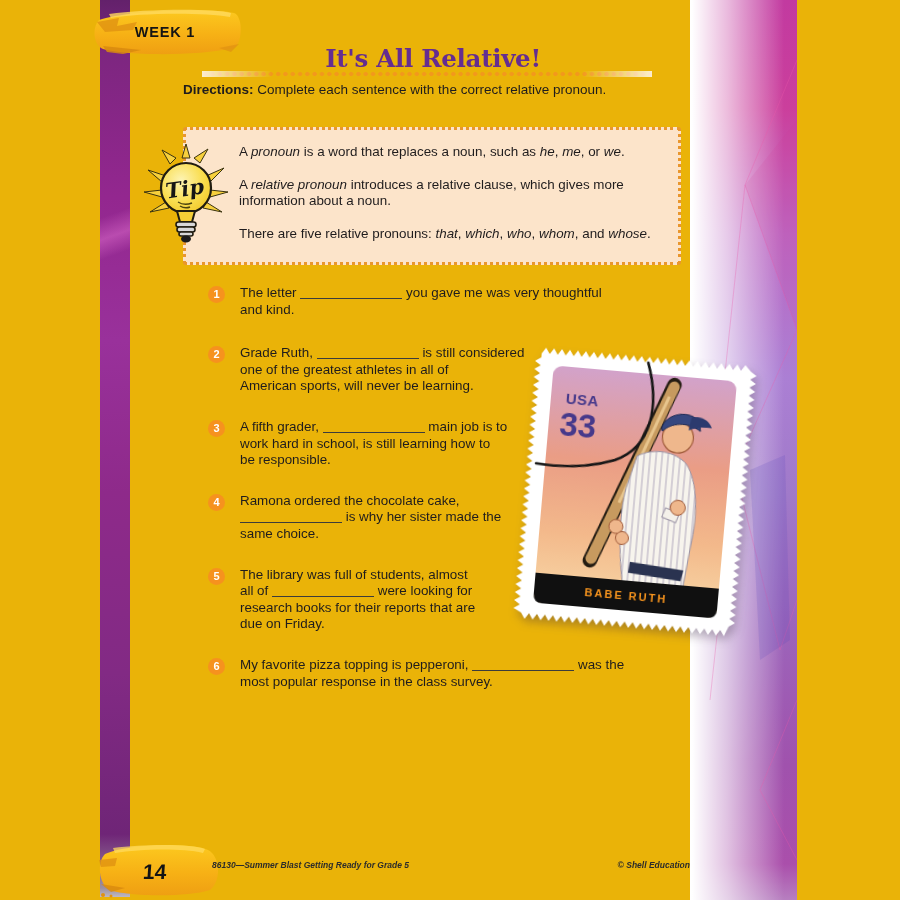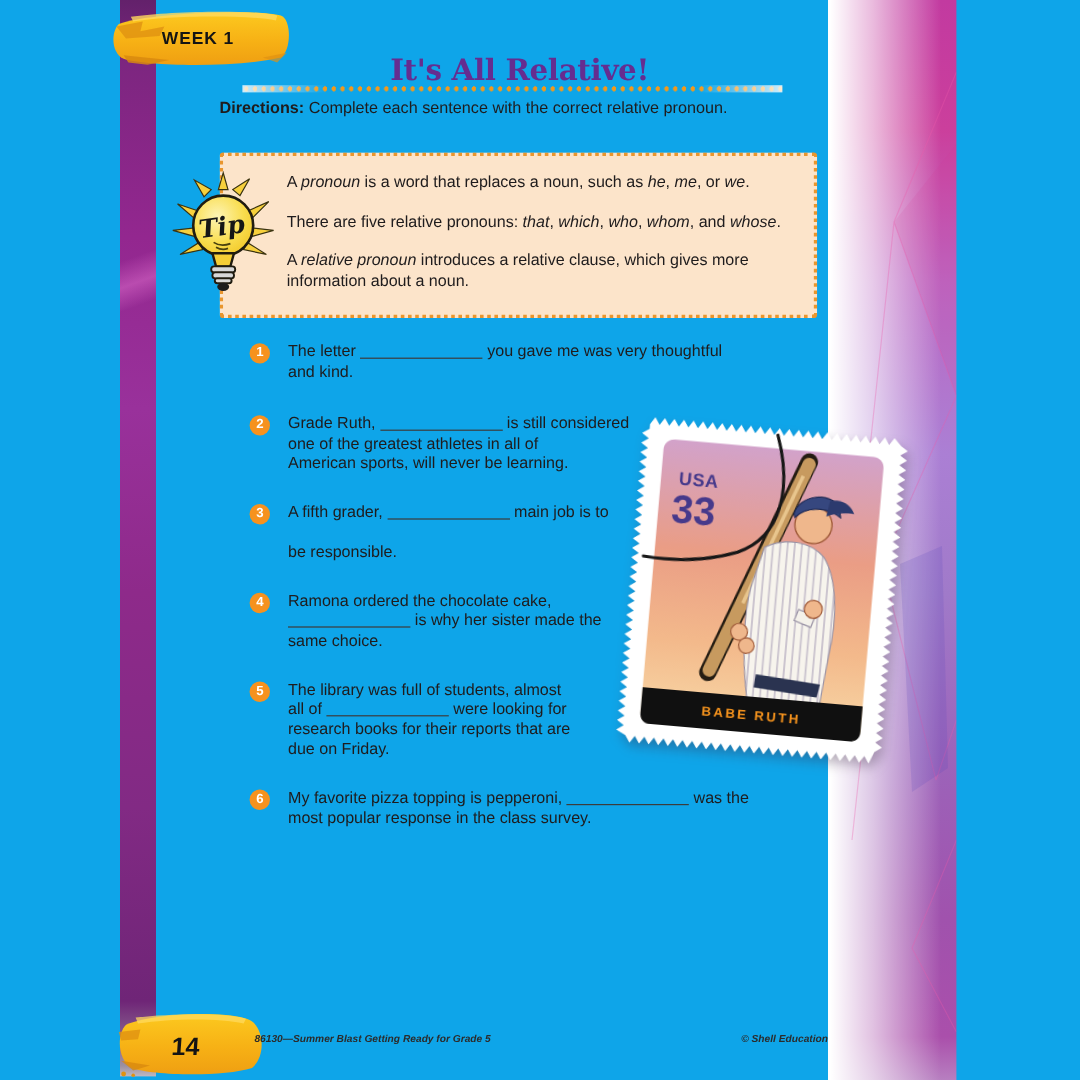--- a/index.html
+++ b/index.html
@@ -1,18 +1,18 @@
 <!DOCTYPE html>
 <html><head>
 <meta charset="utf-8">
 <style>
   * { margin:0; padding:0; box-sizing:border-box; }
   html,body { width:900px; height:900px; background:#ffffff; overflow:hidden;
               font-family:"Liberation Sans", sans-serif; color:#1f1c1d; }
-  .canvas { position:absolute; inset:0; width:900px; height:900px; background:#0ea5e9; }
+  .canvas { position:absolute; inset:0; width:900px; height:900px; background:#eab308; }
 
   
   .stripe { position:absolute; left:100px; top:0; width:30px; height:897px;
     background:linear-gradient(180deg,#63216b 0%,#7d2680 6%,#93278f 22%,#99319b 38%,
       #8e2a8a 55%,#822a84 75%,#6f2577 93%,#9b8fa0 99%,#beb8c2 100%); }
   .stripe::after { content:""; position:absolute; left:0; top:185px; width:100%; height:100px;
     background:linear-gradient(160deg,transparent 30%,rgba(255,140,230,.35) 50%,transparent 68%); }
 
   
   .band { position:absolute; left:690px; top:0; width:107px; height:900px;
@@ -132,36 +132,36 @@
       <g fill="#d8d8d8" stroke="#201c10" stroke-width="1.6">
         <rect x="34" y="80" width="20" height="5" rx="2.4"></rect>
         <rect x="35" y="85" width="18" height="5" rx="2.4"></rect>
         <rect x="37" y="90" width="14" height="4" rx="2"></rect>
       </g>
       <ellipse cx="44" cy="97" rx="5" ry="3.4" fill="#1c1c1c"></ellipse>
       <text x="43" y="54" text-anchor="middle" transform="rotate(-8 43 48)" font-family="DejaVu Serif, serif" font-style="italic" font-weight="bold" font-size="21" fill="#161616">Tip</text>
       <path d="M36,60 q6,4 14,1 M38,64 q5,3 10,1" stroke="#4a420f" stroke-width="1.4" fill="none"></path>
     </svg>
     <p><span>A </span><em>pronoun</em><span> is a word that replaces a noun, such as </span><em>he</em><span>, </span><em>me</em><span>, or </span><em>we</em><span>.</span></p>
+    <p><span>A </span><em>relative pronoun</em><span> introduces a relative clause, which gives more</span><br><span>information about a noun.</span></p>
     <p><span>There are five relative pronouns: </span><em>that</em><span>, </span><em>which</em><span>, </span><em>who</em><span>, </span><em>whom</em><span>, and </span><em>whose</em><span>.</span></p>
-    <p><span>A </span><em>relative pronoun</em><span> introduces a relative clause, which gives more</span><br><span>information about a noun.</span></p>
   </div>
 
   <ol class="qlist">
       <li>
         <span class="qnum">1</span>
         <div class="qtext"><span>The letter </span><span class="blank"></span><span> you gave me was very thoughtful</span><br><span>and kind.</span></div>
       </li>
       <li>
         <span class="qnum">2</span>
         <div class="qtext"><span>Grade Ruth, </span><span class="blank"></span><span> is still considered</span><br><span>one of the greatest athletes in all of</span><br><span>American sports, will never be learning.</span></div>
       </li>
       <li>
         <span class="qnum">3</span>
-        <div class="qtext"><span>A fifth grader, </span><span class="blank"></span><span> main job is to</span><br><br><span>be responsible.</span></div>
+        <div class="qtext"><span>A fifth grader, </span><span class="blank"></span><span> main job is to</span><br><span>work hard in school, is still learning how to</span><br><span>be responsible.</span></div>
       </li>
       <li>
         <span class="qnum">4</span>
         <div class="qtext"><span>Ramona ordered the chocolate cake,</span><br><span class="blank"></span><span> is why her sister made the</span><br><span>same choice.</span></div>
       </li>
       <li>
         <span class="qnum">5</span>
         <div class="qtext"><span>The library was full of students, almost</span><br><span>all of </span><span class="blank"></span><span> were looking for</span><br><span>research books for their reports that are</span><br><span>due on Friday.</span></div>
       </li>
       <li>

